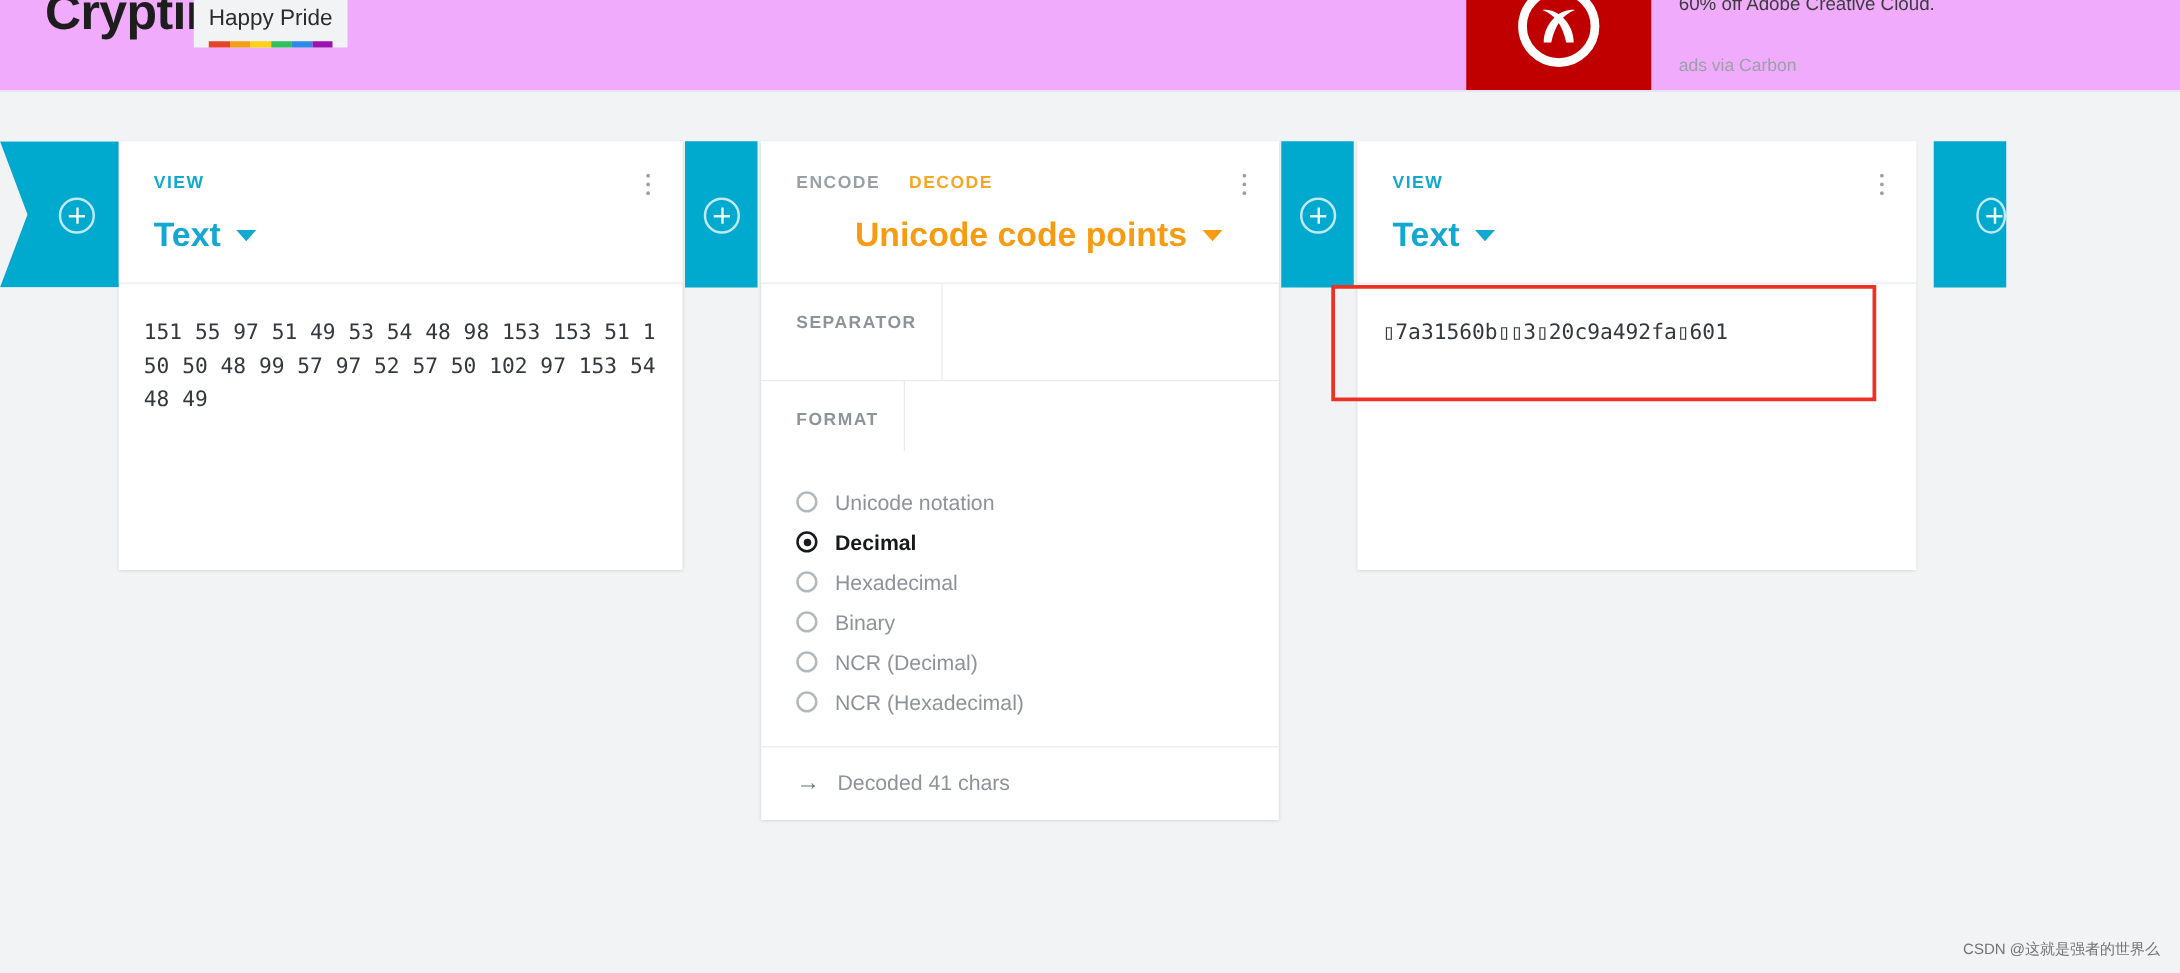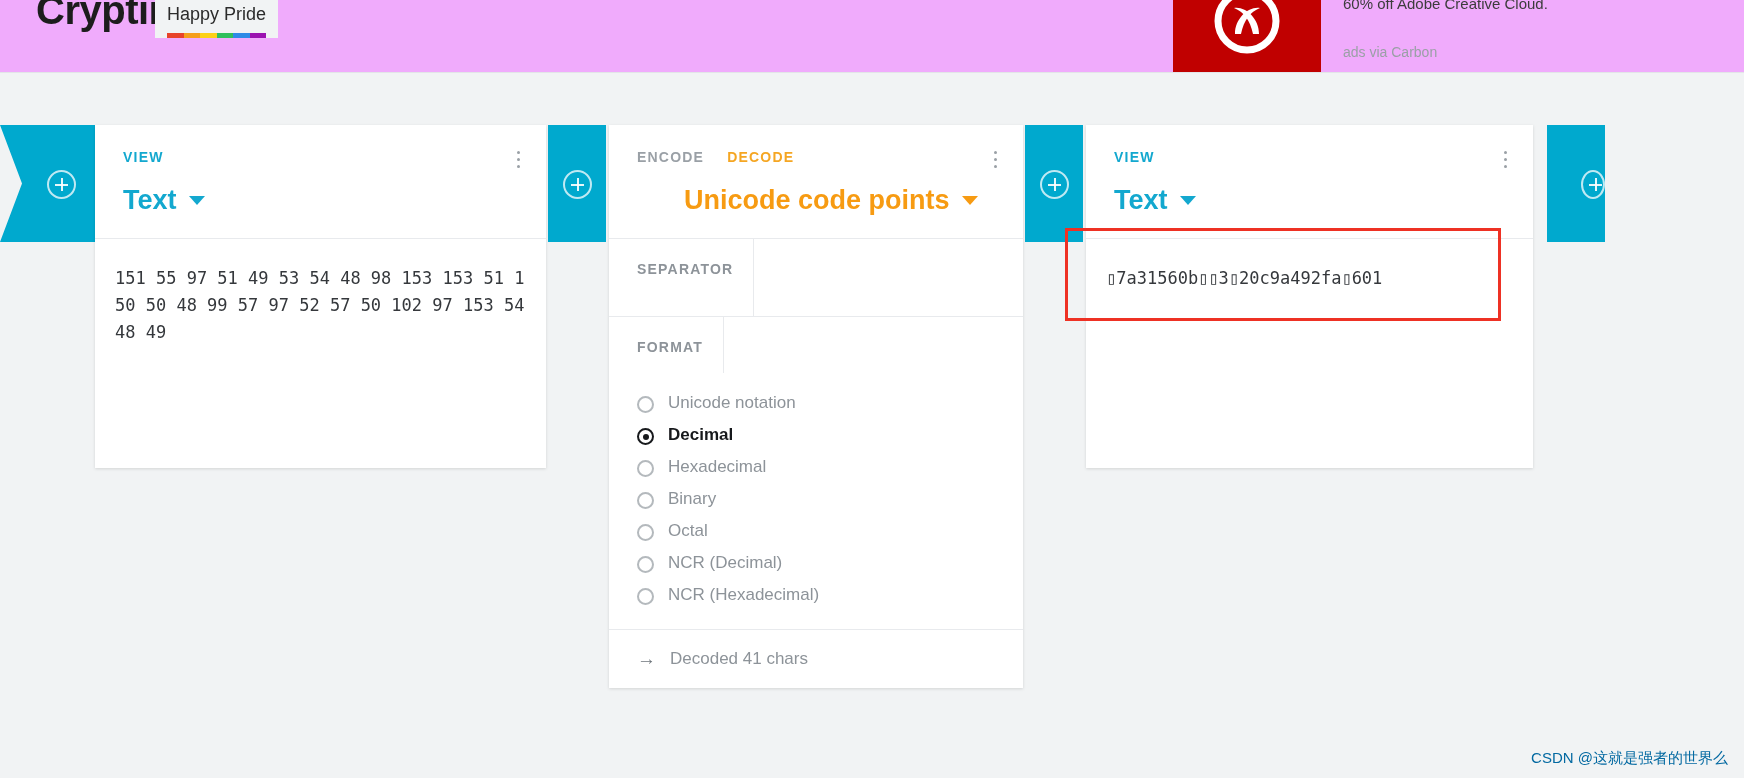--- a/index.html
+++ b/index.html
@@ -47,21 +47,21 @@
   #ad-text { padding-left: 22px; padding-top: 24px; }
   #ad-headline {
     font-size: 15px; color: #3c3c3c; line-height: 20px;
     white-space: nowrap;
   }
   #ad-via {
     font-size: 14px; color: #9aa0a6; margin-top: 30px;
   }
 
   
-  #workspace { position: absolute; left: 0; top: 72px; width: 1744px; height: 705px; }
+  #workspace { position: absolute; left: 0; top: 60px; width: 1744px; height: 705px; }
 
   .brick {
     position: absolute; top: 53px;
     background: #ffffff;
     box-shadow: 0 1px 3px rgba(0,0,0,0.13);
   }
 
   .brick-header { padding: 24px 28px 22px 28px; background: #fff; }
 
   .brick-tabs { font-size: 14px; letter-spacing: 1.2px; font-weight: bold; }
@@ -139,21 +139,21 @@
     border-right: 1px solid #e8eaed; align-self: stretch;
     white-space: nowrap;
   }
   #separator-row .field-label { border-right: 1px solid #e8eaed; }
   #separator-row { height: 78px; }
   .field-value { flex: 1; padding: 20px 16px 0 18px; font-size: 16px; color: #35383c;
     font-family: "DejaVu Sans Mono", "Liberation Mono", monospace; }
 
   .radio-list { padding: 14px 0 18px 0; }
   .radio-item {
-    display: flex; align-items: flex-end;
+    display: flex; align-items: flex-start;
     padding: 6px 28px; font-size: 17px; color: #8d9399;
   }
   .radio-item.selected { color: #17191c; font-weight: bold; }
   .radio-dot {
     width: 17px; height: 17px; border-radius: 50%;
     border: 2px solid #b4b9bd; margin-right: 14px; flex: none;
     position: relative;
   }
   .radio-item.selected .radio-dot { border-color: #17191c; }
   .radio-item.selected .radio-dot::after {
@@ -173,21 +173,21 @@
   #redbox {
     position: absolute; left: 1065px; top: 228px;
     width: 436px; height: 93px;
     border: 3px solid #ee3124;
     pointer-events: none;
   }
 
   
   #watermark {
     position: absolute; right: 16px; bottom: 10px;
-    font-size: 15px; color: #0369a1;
+    font-size: 12px; color: #737373;
   }
 </style>
 </head>
 <body>
 
 <div id="header">
   <div id="brand">Cryptii</div>
 
   <div id="pride-badge">
     <span id="pride-label">Happy Pride</span>
@@ -261,45 +261,41 @@
         <i></i>
         <i></i>
       </div>
     </div>
 
     <div class="field-row" id="separator-row">
       <div class="field-label">SEPARATOR</div>
       <div class="field-value"></div>
     </div>
 
-    <div class="field-row" style="flex-direction:column;">
+    <div class="field-row" style="flex-direction:column;gap:12px;">
       <div style="display:flex; align-self:stretch;">
         <div class="field-label" style="padding-bottom:18px;">FORMAT</div>
         <div class="field-value"></div>
       </div>
       <div class="radio-list" style="width:100%;">
         <div class="radio-item">
           <span class="radio-dot"></span>
           <span>Unicode notation</span>
         </div>
         <div class="radio-item selected">
           <span class="radio-dot"></span>
           <span>Decimal</span>
         </div>
         <div class="radio-item">
           <span class="radio-dot"></span>
           <span>Hexadecimal</span>
         </div>
         <div class="radio-item">
           <span class="radio-dot"></span>
           <span>Binary</span>
-        </div>
-        <div class="radio-item">
-          <span class="radio-dot"></span>
-          <span>Octal</span>
         </div>
         <div class="radio-item">
           <span class="radio-dot"></span>
           <span>NCR (Decimal)</span>
         </div>
         <div class="radio-item">
           <span class="radio-dot"></span>
           <span>NCR (Hexadecimal)</span>
         </div>
       </div>

